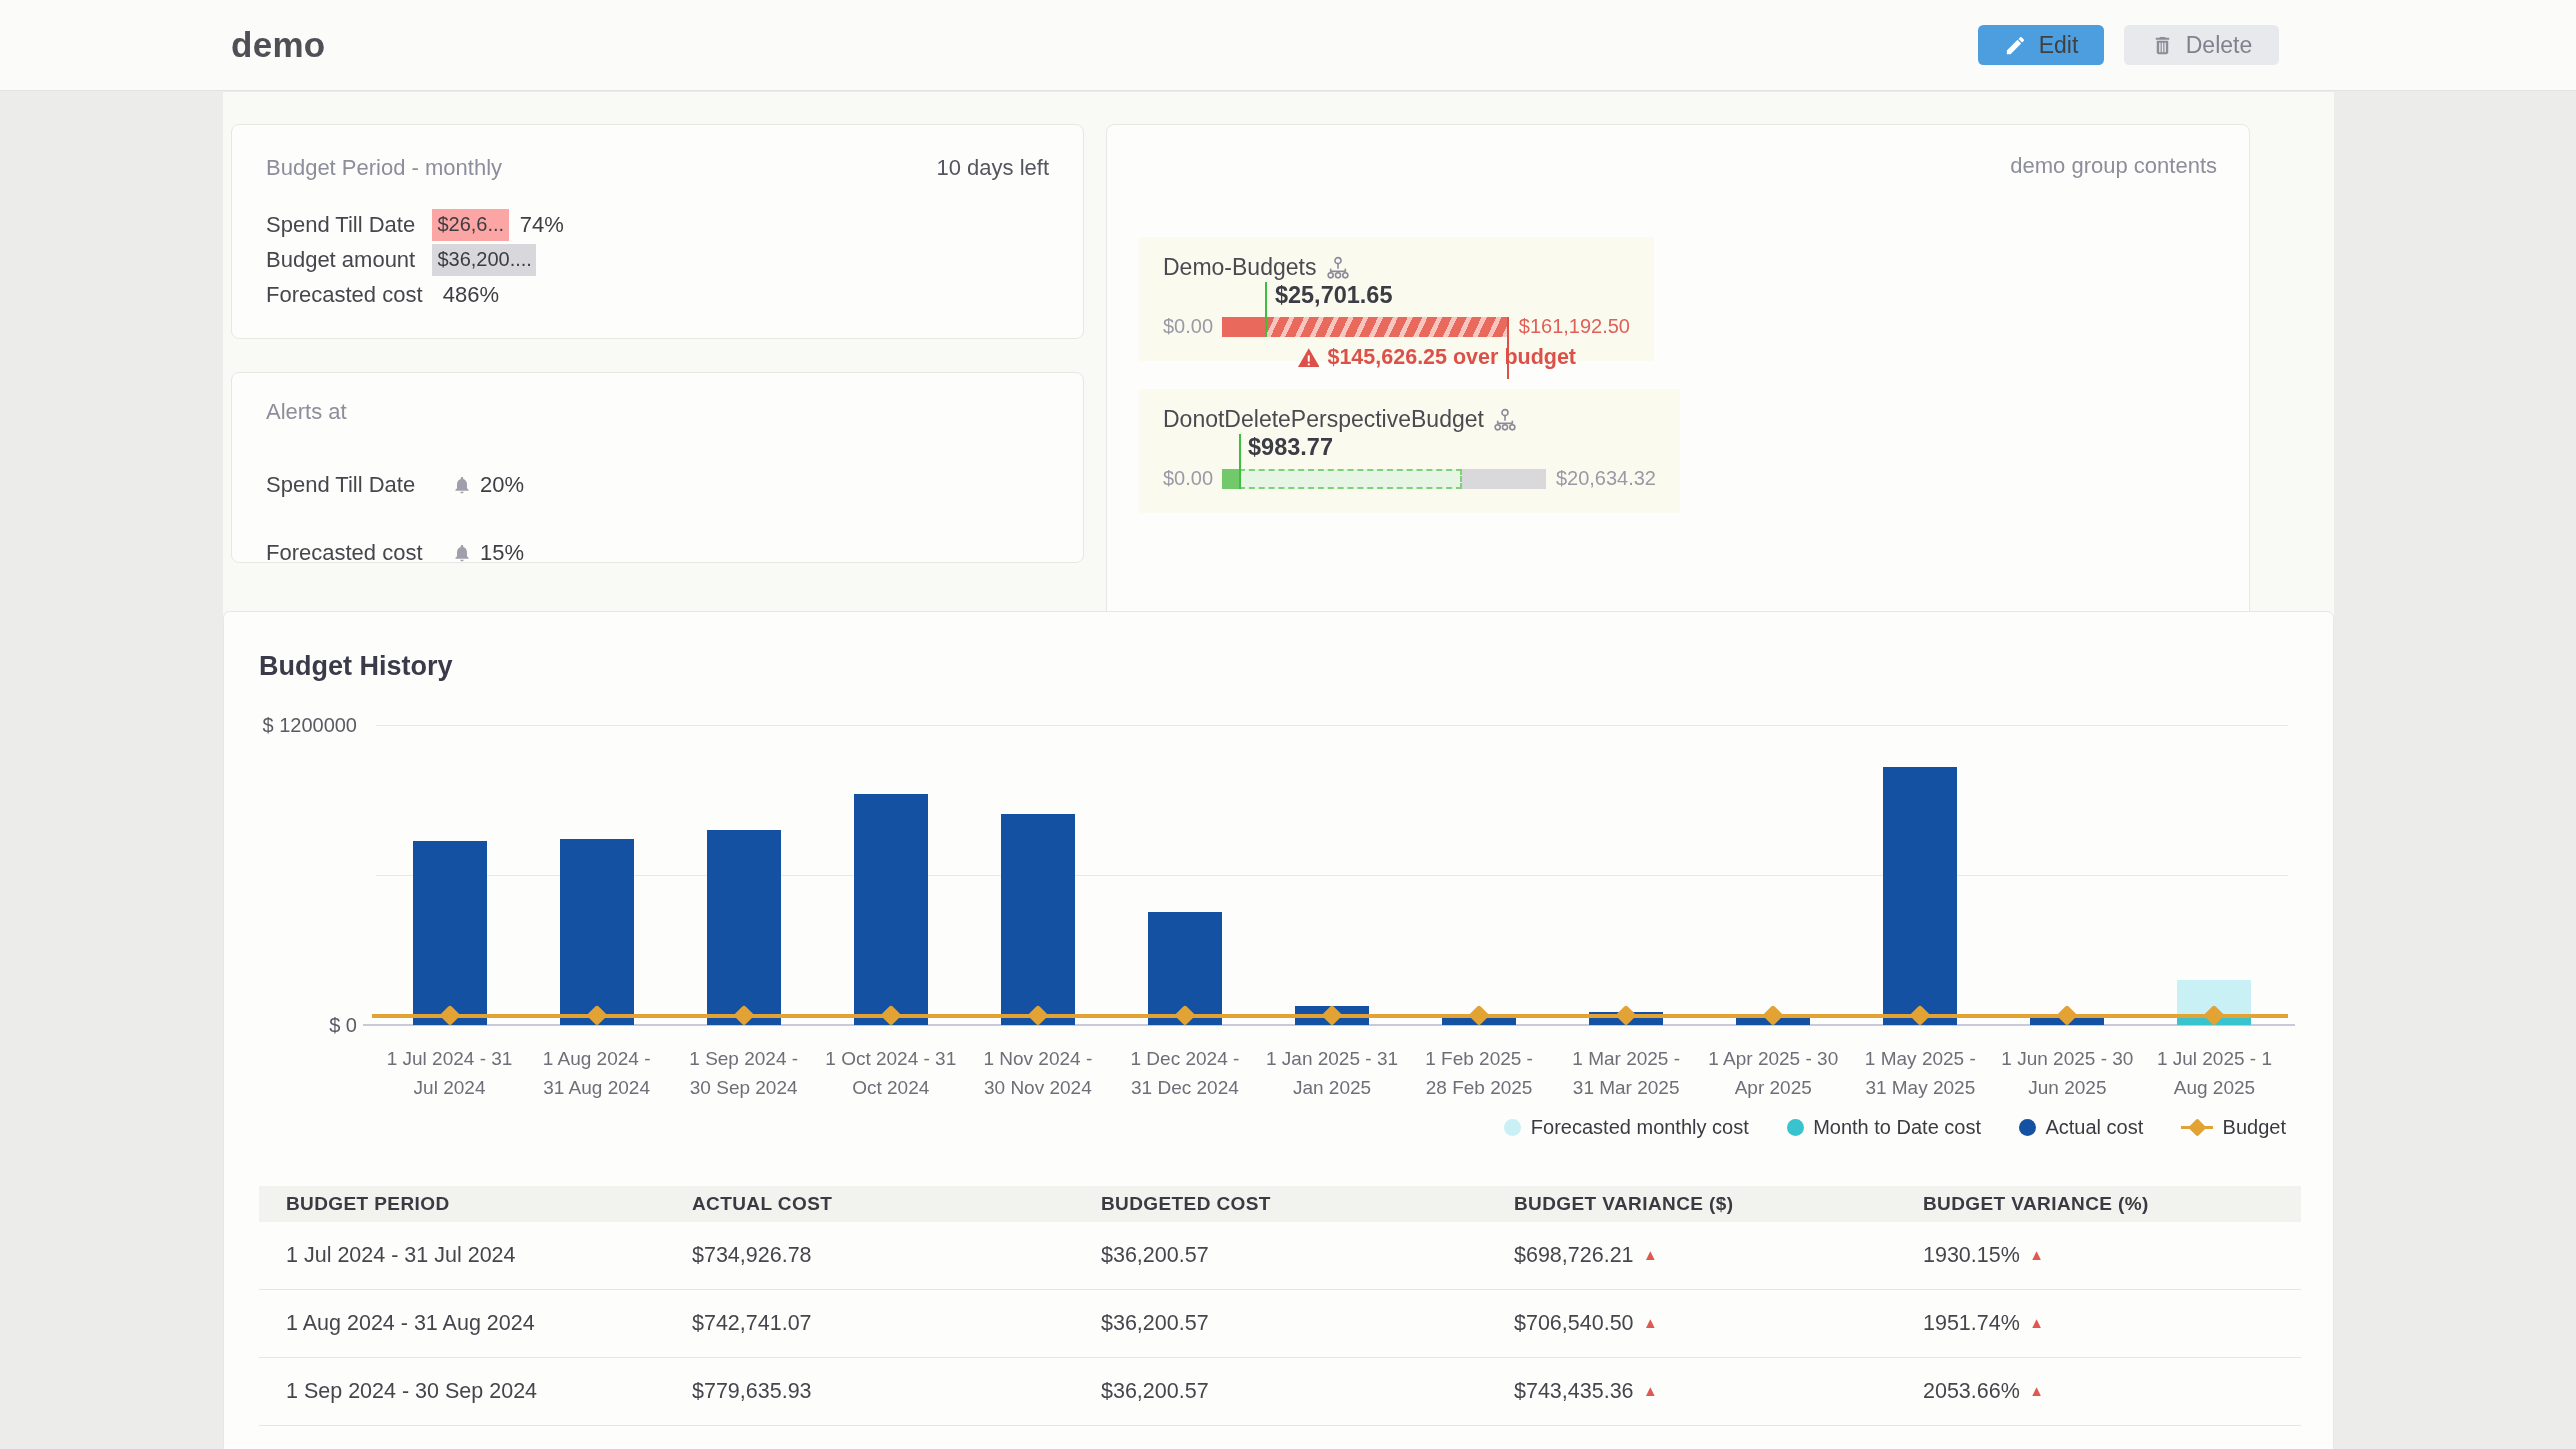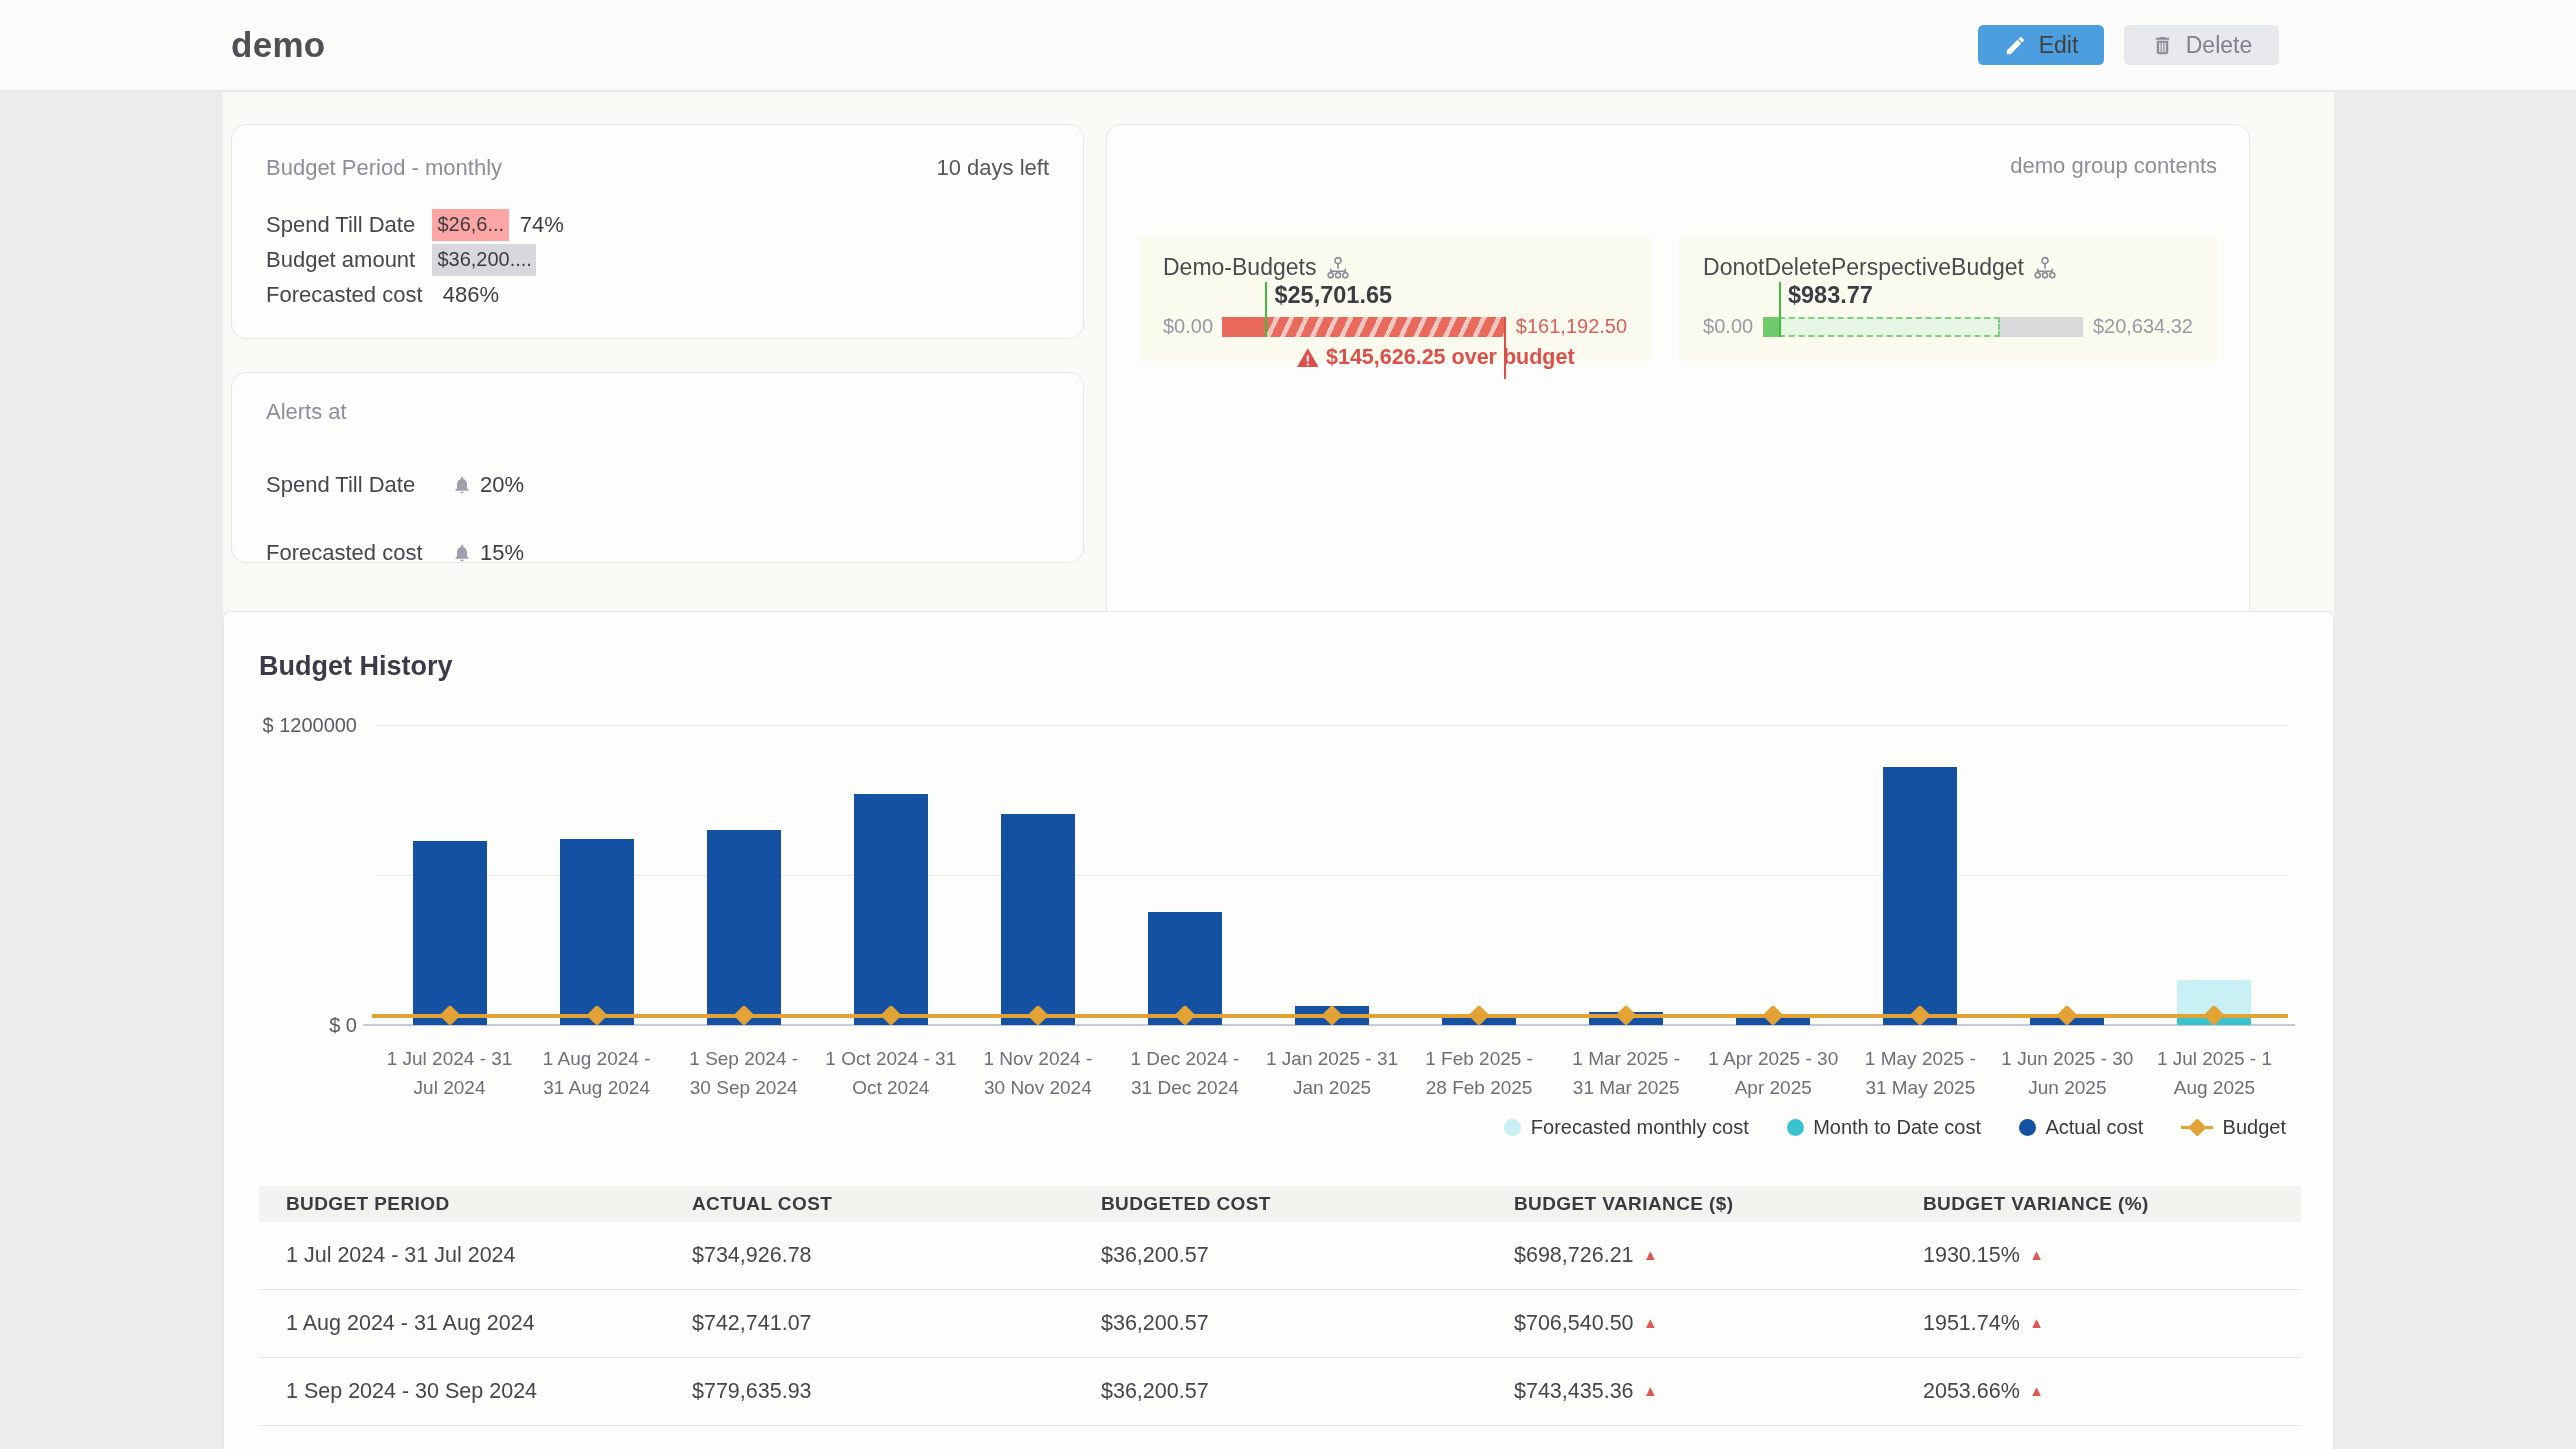--- a/index.html
+++ b/index.html
@@ -22,21 +22,21 @@
     font-family:"Liberation Sans","DejaVu Sans",sans-serif;}
   .btn-edit{width:126px;background:#4d9edf;color:#404040;}
   .btn-delete{width:155px;background:#e8e9ec;color:#80818c;}
   .btn svg{flex:0 0 auto;}
 
   .content-col{
     position:absolute;left:223px;top:92px;width:2111px;height:1357px;
     background:#f9f9f6;
   }
   .card{
-    position:absolute;background:#fdfdfb;border:1.3px solid #e7e7e3;border-radius:15px;
+    position:absolute;background:#fdfdfb;border:1.3px solid #e7e7e3;border-radius:8px;
     box-sizing:border-box;
   }
   .card-title{font-size:22px;color:#8d8d9c;}
 
   
   #bp-card{left:8px;top:32px;width:853px;height:215px;padding:29.5px 34px;}
   .bp-head{display:flex;justify-content:space-between;align-items:baseline;}
   .bp-days{font-size:22px;color:#55555e;}
   #bp-rows{margin-top:28px;}
   .bp-row{display:flex;align-items:center;height:32px;margin-bottom:3.4px;}
@@ -50,21 +50,21 @@
 
   
   #alerts-card{left:8px;top:280px;width:853px;height:191px;padding:25.5px 34px;}
   .alert-row{display:flex;align-items:center;margin-top:42px;}
   .alert-row:first-of-type{margin-top:47px;}
   .alert-label{width:186px;flex:0 0 auto;font-size:22px;color:#46464e;}
   .alert-val{display:flex;align-items:center;gap:8px;font-size:22px;color:#3e3e46;}
 
   
   #group-card{left:883px;top:32px;width:1144px;height:551px;padding:28px 32px;text-align:right;}
-  #group-tiles{display:flex;gap:28px;margin-top:58px;}
+  #group-tiles{display:flex;gap:28px;margin-top:58px;flex-direction:column;}
   .tile{background:#fbfaef;border-radius:2.7px;box-sizing:border-box;padding:17.4px 24px;height:124px;cursor:pointer;}
   .tile-1{width:515px;}
   .tile-2{width:541px;}
   .tile-name{display:flex;align-items:center;gap:9.4px;font-size:23px;color:#4a4a50;}
   .tile-plot{margin-top:34px;}
   .bar-row{display:flex;align-items:center;}
   .minlab{font-size:20px;color:#9a9aa6;margin-right:9.4px;white-space:nowrap;}
   .maxlab{font-size:20px;margin-left:9.4px;white-space:nowrap;}
   .maxlab.red{color:#e06058;} .maxlab.gray{color:#9a9aa6;}
   .bar-outer{position:relative;flex:1;height:20px;display:flex;}

